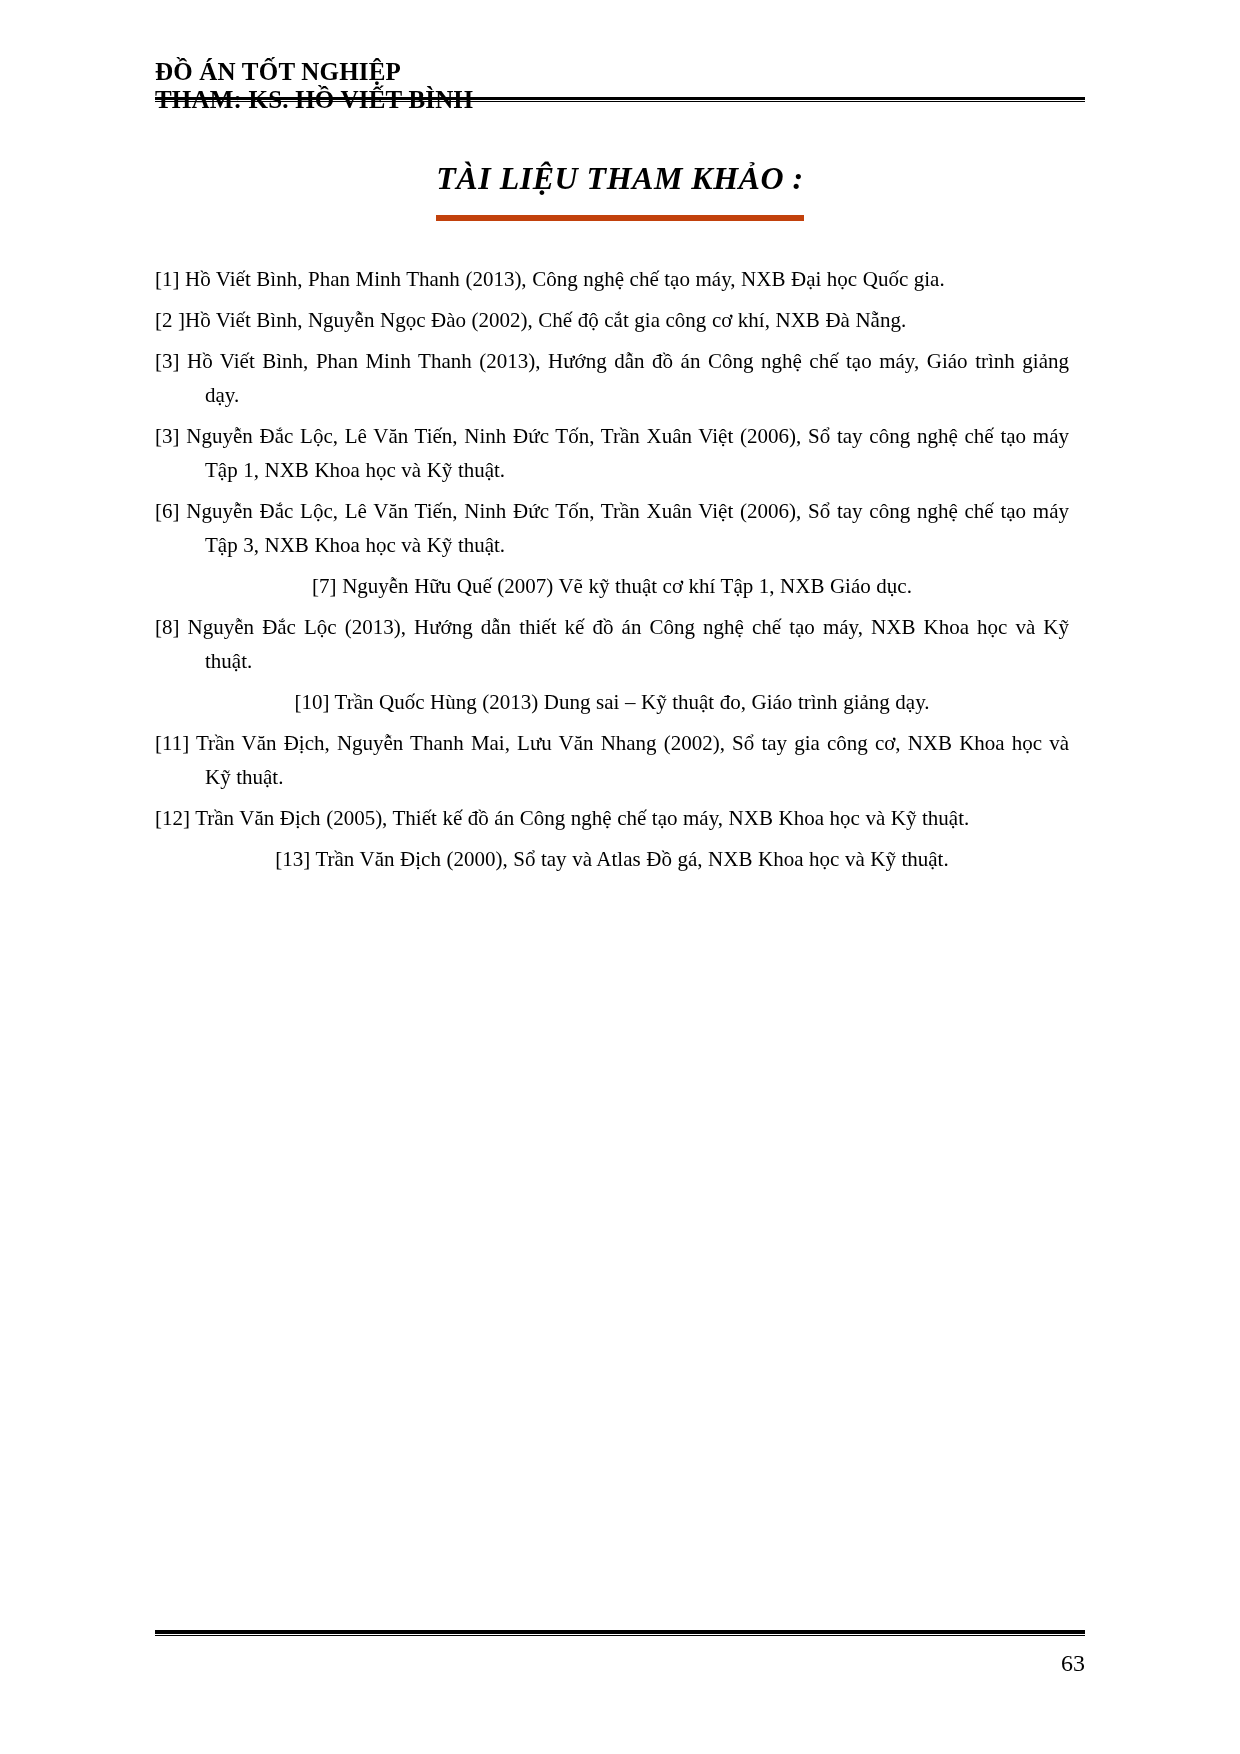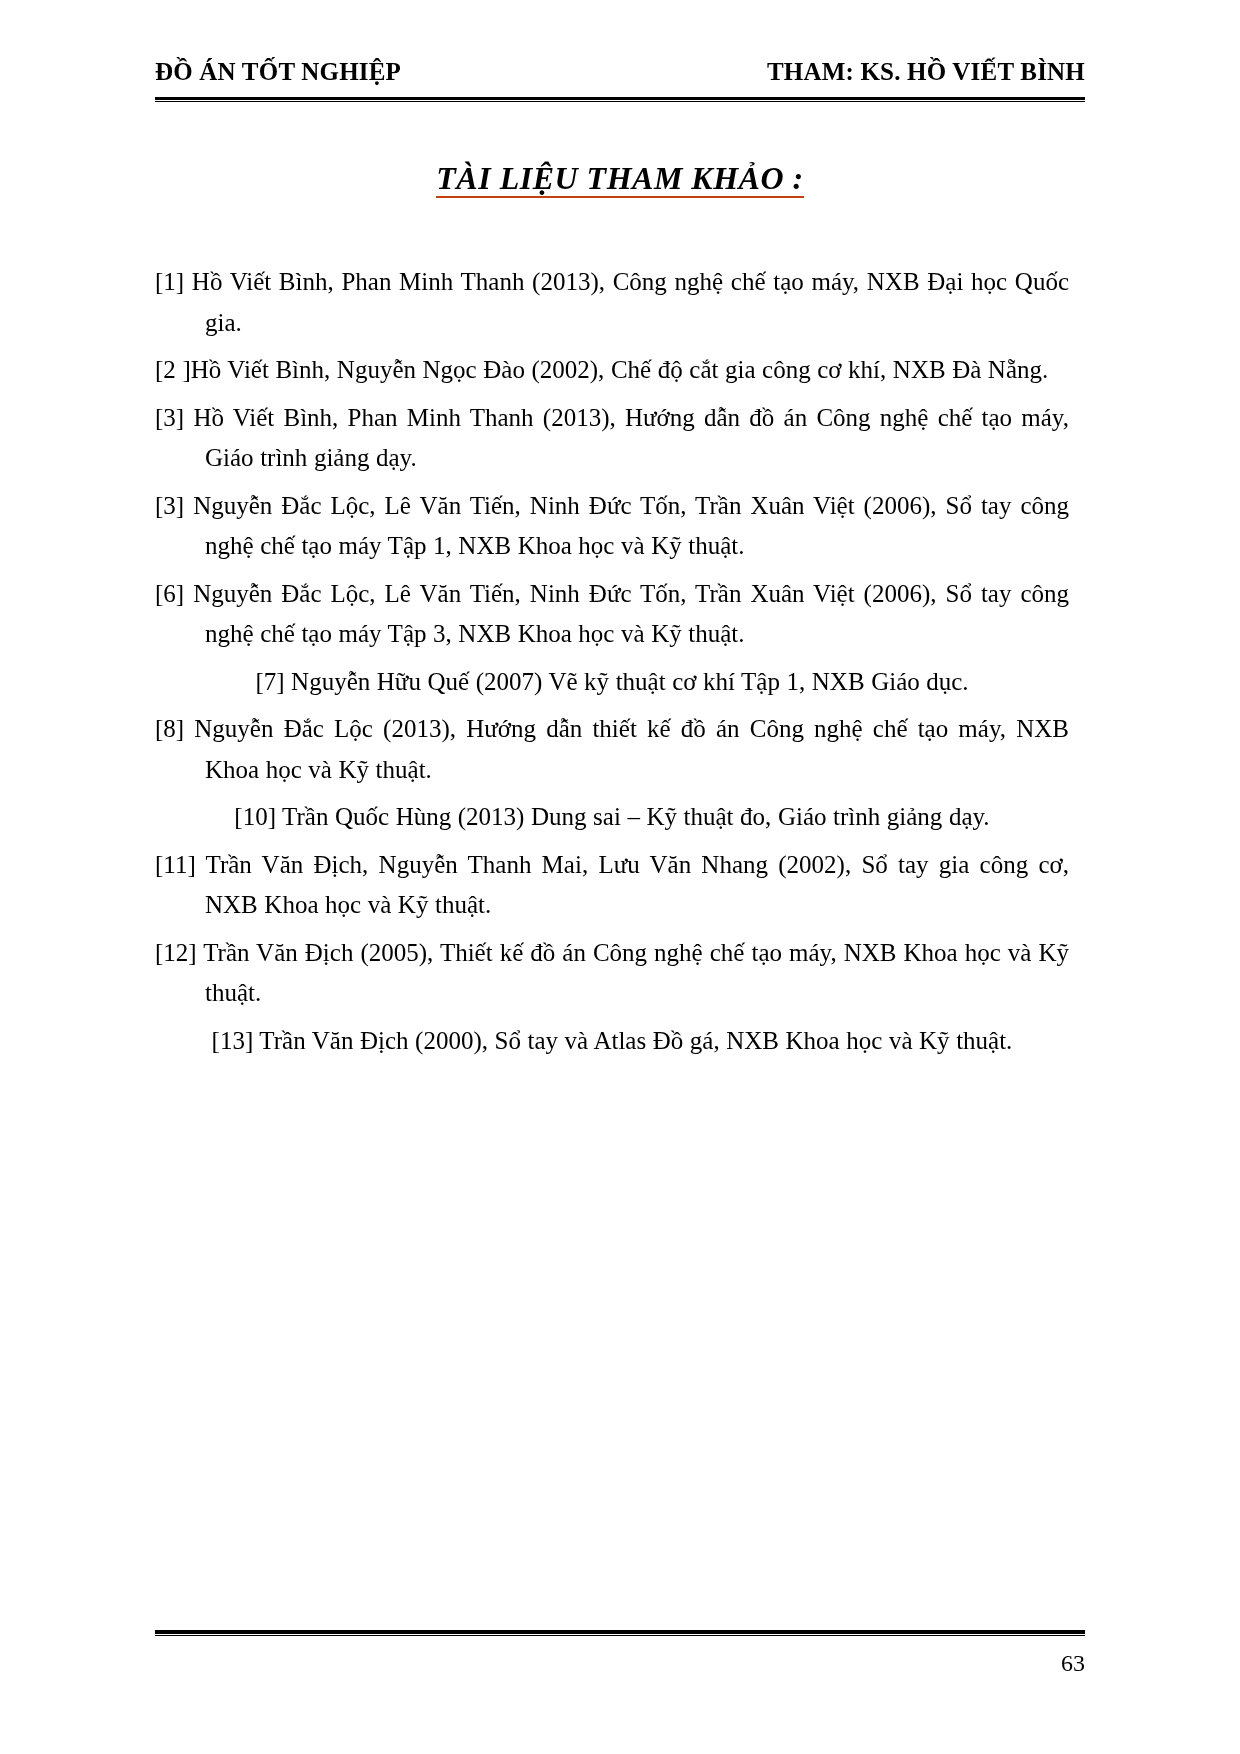--- a/index.html
+++ b/index.html
@@ -24,20 +24,21 @@
     position: absolute;
     left: 155px;
     top: 58px;
     width: 930px;
     display: flex;
     justify-content: space-between;
     align-items: baseline;
     font-weight: bold;
     font-size: 25px;
     letter-spacing: 0.2px;
+    flex-direction: column;
   }
   .header-left {
     white-space: nowrap;
   }
   .header-right {
     white-space: nowrap;
   }
   .header-rule {
     position: absolute;
     left: 155px;
@@ -56,33 +57,33 @@
     left: 0;
     top: 160px;
     width: 100%;
     text-align: center;
     font-size: 32px;
     font-weight: bold;
     font-style: italic;
     letter-spacing: 0.5px;
   }
   .doc-title span {
-    border-bottom: 2px solid #c2410c;
-    padding-bottom: 0;
+    border-bottom: 6px solid #c2410c;
+    padding-bottom: 19px;
   }
 
   
   .reflist {
     position: absolute;
     left: 155px;
     top: 262px;
     width: 930px;
   }
   .ref-item {
-    font-size: 25px;
+    font-size: 21px;
     line-height: 1.62;
     text-align: justify;
     text-justify: inter-word;
     margin: 0 16px 7px 0;
     padding-left: 50px;
     text-indent: -50px;
     word-spacing: 0.3px;
   }
   .ref-item.nojustify {
     text-align: center;

